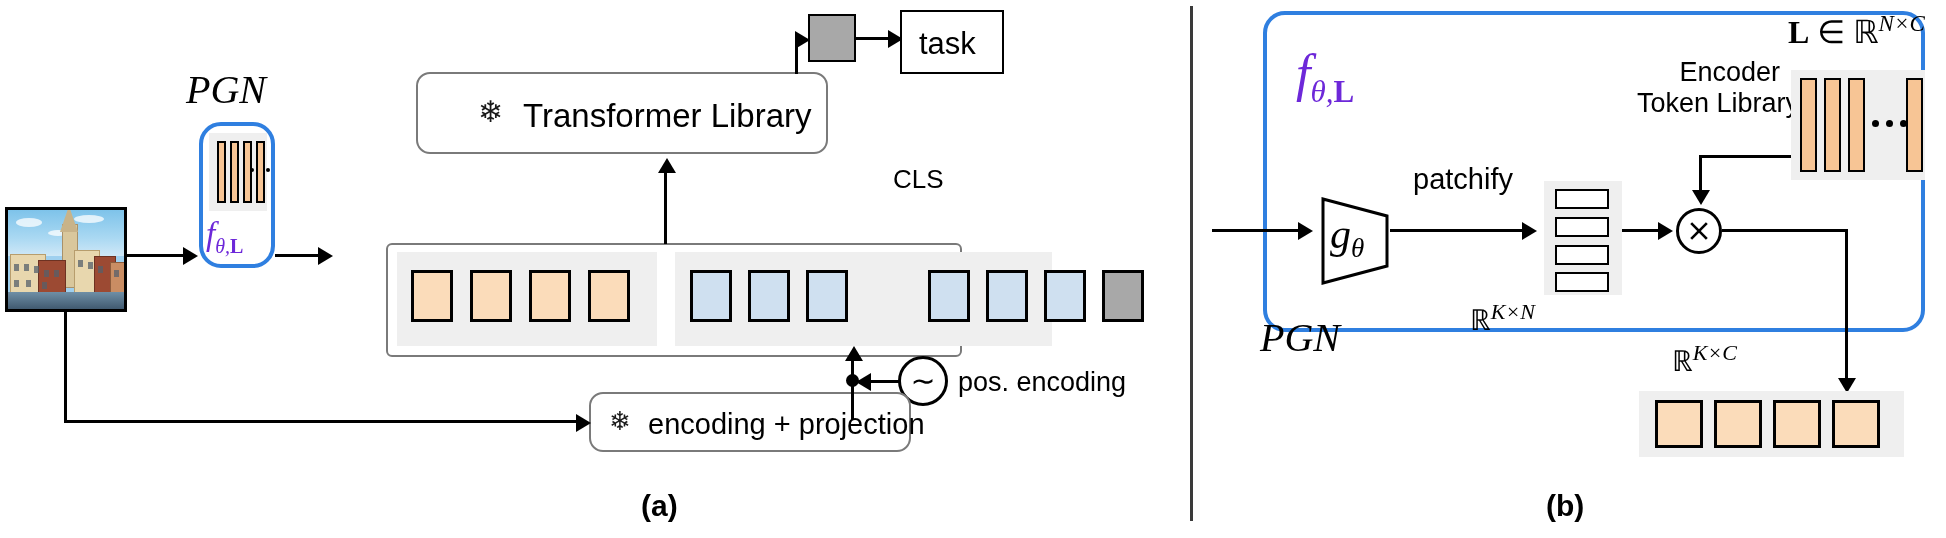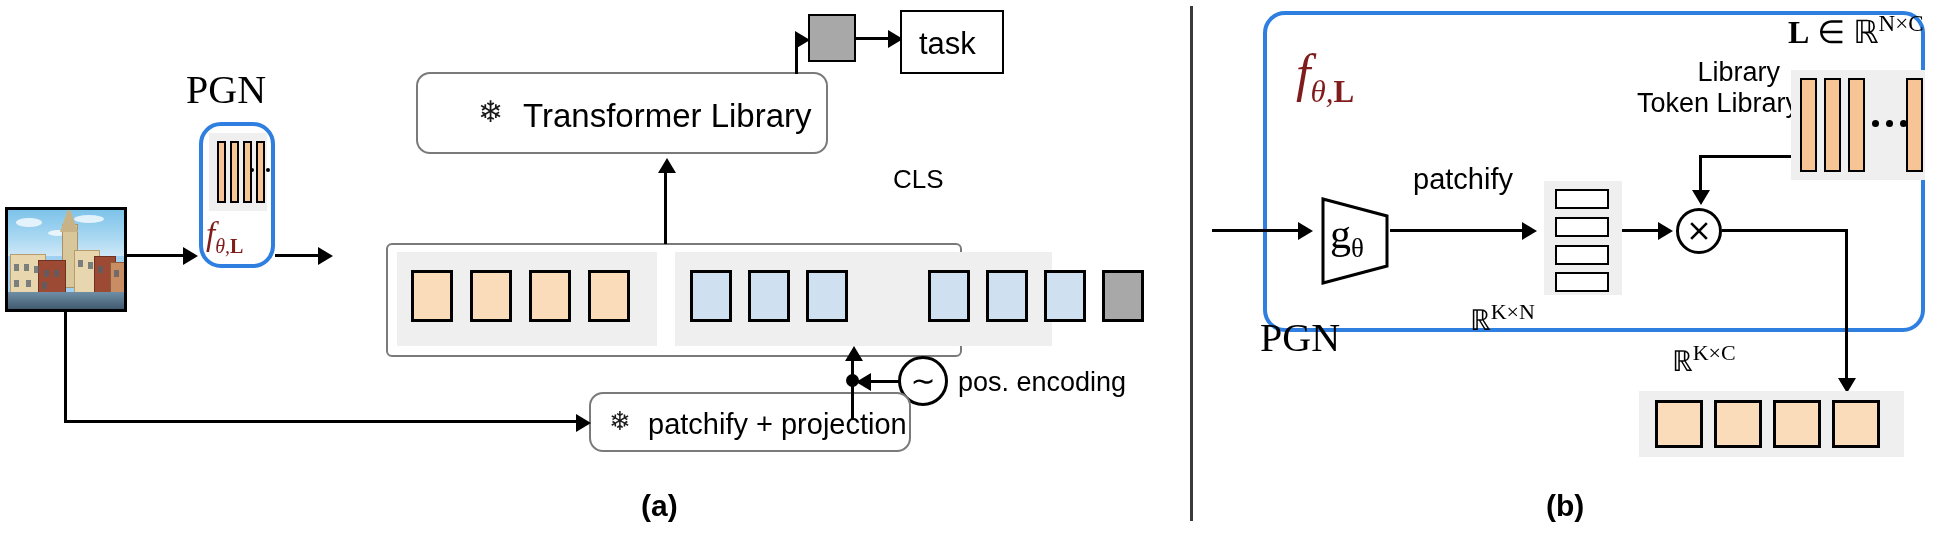--- a/index.html
+++ b/index.html
@@ -1,40 +1,40 @@
 <!DOCTYPE html>
 <html><head>
 <meta charset="utf-8">
 <style>
   html,body{margin:0;padding:0;background:#fff;}
   body{width:1946px;height:538px;font-family:"Liberation Sans",sans-serif;overflow:hidden;}
   #root{position:relative;width:1946px;height:538px;}
   .abs{position:absolute;}
-  .serif-it{font-family:"Liberation Serif",serif;}
+  .serif-it{font-family:"Liberation Serif",serif;font-style:italic;}
   .serif{font-family:"Liberation Serif",serif;}
 
   
   .rbox{box-sizing:border-box;border:2.5px solid #7a7a7a;border-radius:14px;background:#fff;}
   .sbox{box-sizing:border-box;border:2.5px solid #000;background:#fff;}
   .graystrip{background:#efefef;}
   .blueround{box-sizing:border-box;border:4px solid #2f7fe0;border-radius:22px;background:#fff;}
 
   .tok{box-sizing:border-box;border:3px solid #000;}
   .tok-orange{background:#fbdcba;}
   .tok-blue{background:#cfe0f0;}
   .tok-gray{background:#a8a8a8;}
 
   .bar{box-sizing:border-box;border:2.5px solid #000;background:#f7c595;}
 
   .lbl{color:#000;white-space:nowrap;}
 
   .dots{display:flex;align-items:center;gap:11px;}
   .dots i{display:block;width:9px;height:9px;border-radius:50%;background:#000;}
 
-  .blue-f{color:#7f1d1d;font-family:"Liberation Serif",serif;font-style:italic;white-space:nowrap;}
+  .blue-f{color:#6d28d9;font-family:"Liberation Serif",serif;font-style:italic;white-space:nowrap;}
   .blue-f .bb{font-style:normal;font-weight:bold;}
 
   
   .hline{background:#000;height:3px;}
   .vline{background:#000;width:3px;}
   .ah-r{width:0;height:0;border-top:9px solid transparent;border-bottom:9px solid transparent;border-left:15px solid #000;}
   .ah-l{width:0;height:0;border-top:9px solid transparent;border-bottom:9px solid transparent;border-right:15px solid #000;}
   .ah-u{width:0;height:0;border-left:9px solid transparent;border-right:9px solid transparent;border-bottom:15px solid #000;}
   .ah-d{width:0;height:0;border-left:9px solid transparent;border-right:9px solid transparent;border-top:15px solid #000;}
   .dot-j{width:13px;height:13px;border-radius:50%;background:#000;}
@@ -178,21 +178,21 @@
   <div class="abs vline" style="left:851px;top:370px;height:0;"></div>
   <div class="abs vline" style="left:851px;top:368px;height:0;"></div>
   <div class="abs vline" style="left:851px;top:357px;height:24px;"></div>
   <div class="abs ah-u" style="left:845px;top:346px;"></div>
 
   <div class="abs vline" style="left:851px;top:380px;height:40px;"></div>
   <div class="abs hline" style="left:851px;top:417px;width:1px;"></div>
 
   <div class="abs rbox" style="left:589px;top:392px;width:322px;height:60px;"></div>
   <div class="abs snow" style="left:609px;top:408px;font-size:26px;">❄</div>
-  <div class="abs lbl" style="left:648px;top:408px;font-size:29px;">patchify + projection</div>
+  <div class="abs lbl" style="left:648px;top:408px;font-size:29px;">encoding + projection</div>
 
   <div class="abs vline" style="left:851px;top:392px;height:28px;"></div>
 
   <div class="abs vline" style="left:64px;top:312px;height:110px;"></div>
   <div class="abs hline" style="left:64px;top:420px;width:516px;"></div>
   <div class="abs ah-r" style="left:576px;top:414px;"></div>
 
   <div class="abs lbl" style="left:641px;top:489px;font-size:30px;font-weight:bold;">(a)</div>
 
   <div class="abs divider" style="left:1190px;top:6px;height:515px;"></div>
@@ -237,21 +237,21 @@
     <svg width="46" height="46" viewBox="0 0 46 46">
       <line x1="14" y1="14" x2="32" y2="32" stroke="#000" stroke-width="3"></line>
       <line x1="32" y1="14" x2="14" y2="32" stroke="#000" stroke-width="3"></line>
     </svg>
   </div>
 
   <div class="abs hline" style="left:1699px;top:155px;width:112px;"></div>
   <div class="abs vline" style="left:1699px;top:155px;height:36px;"></div>
   <div class="abs ah-d" style="left:1692px;top:190px;"></div>
 
-  <div class="abs lbl" style="left:1655px;top:57px;font-size:27px;text-align:right;width:125px;">Library</div>
+  <div class="abs lbl" style="left:1655px;top:57px;font-size:27px;text-align:right;width:125px;">Encoder</div>
   <div class="abs lbl" style="left:1637px;top:88px;font-size:27px;text-align:right;width:143px;">Token Library</div>
 
   <div class="abs serif" style="left:1788px;top:11px;font-size:32px;">
     <b>L</b>
     <span>∈</span>
     <span>ℝ</span><sup class="serif-it" style="font-size:23px;">N×C</sup>
   </div>
 
   <div class="abs graystrip" style="left:1791px;top:70px;width:134px;height:110px;"></div>
   <div class="abs bar" style="left:1800px;top:78px;width:17px;height:94px;"></div>

